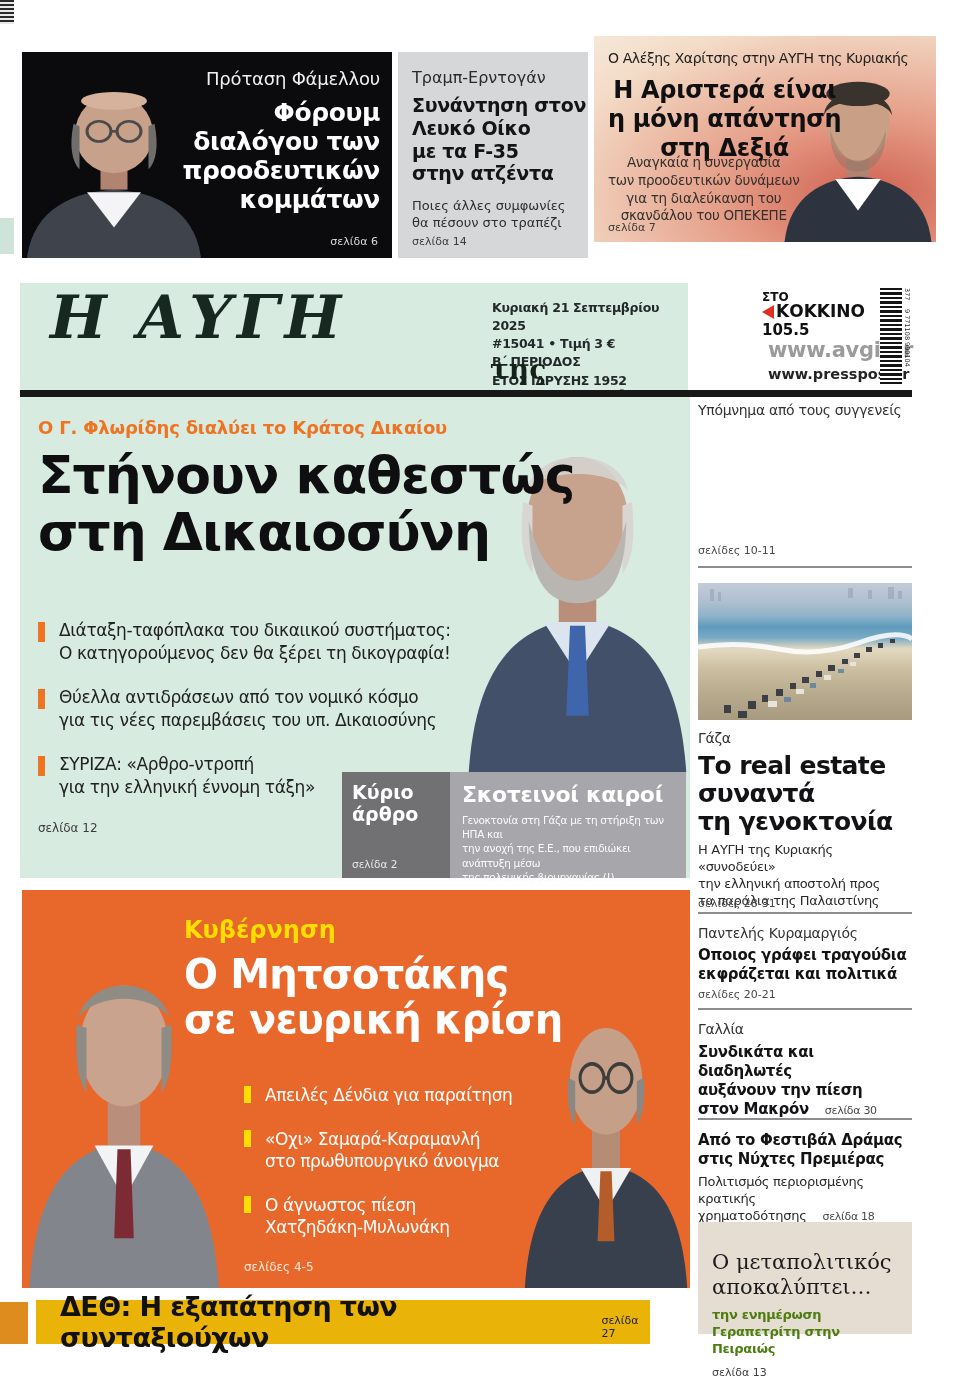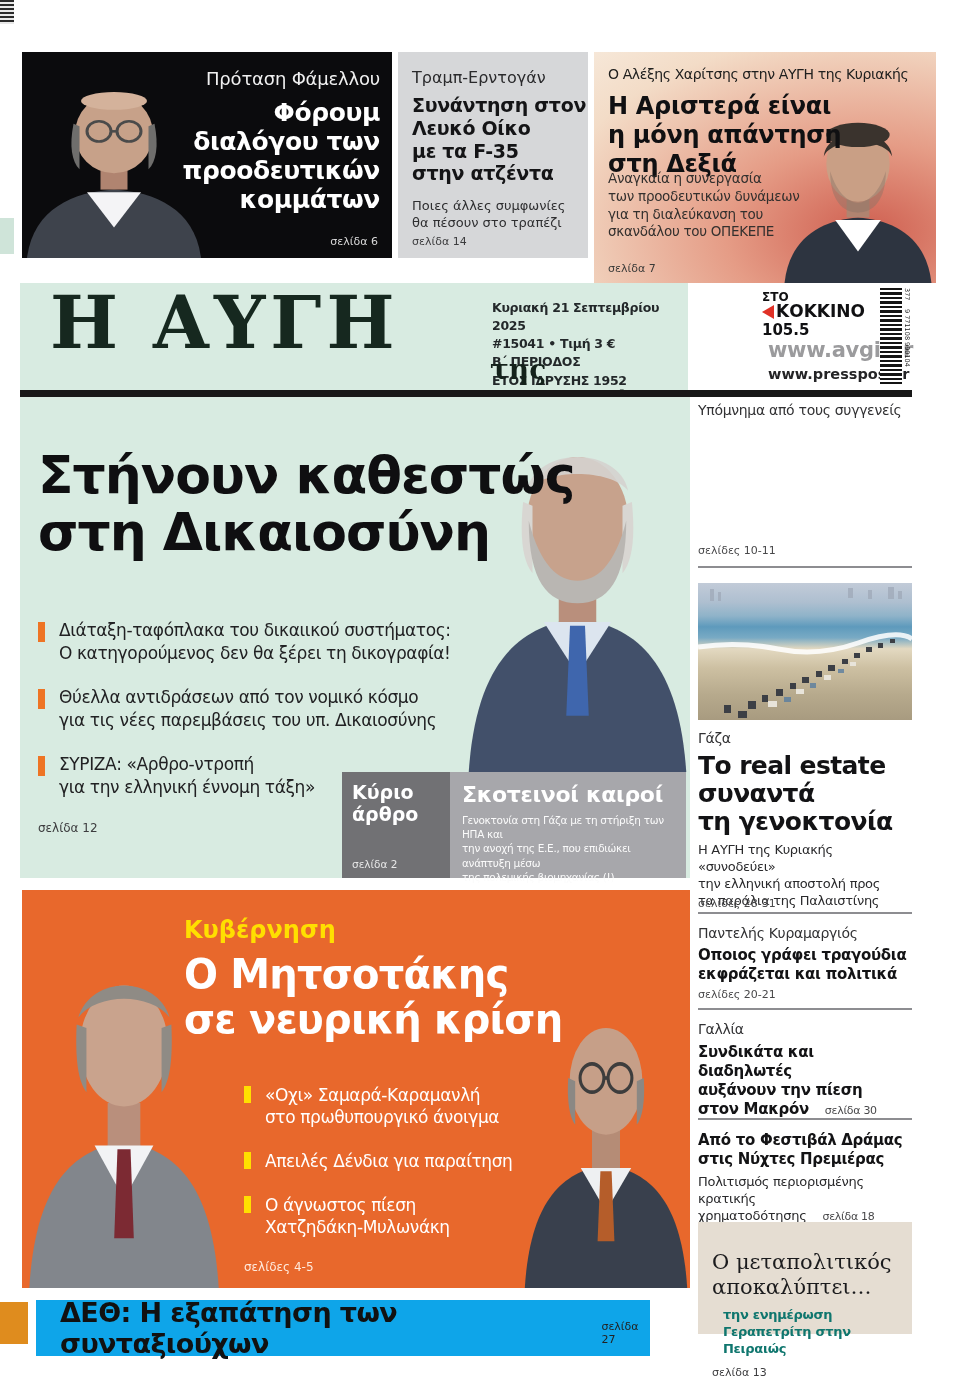--- a/index.html
+++ b/index.html
@@ -20,32 +20,32 @@
   .pa-kicker{font-size:18px;color:#f0f0f0;margin-bottom:9px;letter-spacing:-0.2px;}
   .pa-headline{font-weight:bold;font-size:25px;line-height:1.16;color:#fff;letter-spacing:-0.4px;}
   .pa-page{right:14px;bottom:10px;font-size:11px;color:#d9d9d9;}
 
   .panel-b{left:398px;top:52px;width:190px;height:206px;background:#d6d7d9;}
   .pb-kicker{left:14px;top:16px;font-size:16px;color:#2a2a2c;}
   .pb-headline{left:14px;top:42px;font-weight:bold;font-size:19px;line-height:1.2;color:#141416;letter-spacing:-0.3px;}
   .pb-sub{left:14px;top:146px;font-size:13px;line-height:1.3;color:#2e2e30;}
   .pb-page{left:14px;bottom:10px;font-size:11px;color:#3c3c3e;}
 
-  .panel-c{left:594px;top:52px;width:342px;height:231px;
-    background:radial-gradient(130% 120% at 80% 78%,#cf5f50 0%,#e59c86 32%,#f3dcc7 72%,#f8eee2 100%);}
+  .panel-c{left:594px;top:36px;width:342px;height:206px;
+    background:radial-gradient(130% 120% at 80% 78%,#cf5f50 0%,#e59c86 32%,#f3dcc7 72%,#f8eee2 100%);text-align:center;}
   .pc-photo{right:2px;bottom:0;width:152px;height:182px;}
   .pc-kicker{left:14px;top:14px;font-size:14px;color:#20201f;letter-spacing:-0.4px;}
   .pc-headline{left:14px;top:40px;font-weight:bold;font-size:24px;line-height:1.2;color:#101012;letter-spacing:-0.3px;}
   .pc-sub{left:14px;top:118px;font-size:13.5px;line-height:1.32;color:#33302e;letter-spacing:-0.3px;}
   .pc-page{left:14px;bottom:8px;font-size:11px;color:#3a3a38;}
 
   
   .masthead{left:20px;top:283px;width:668px;height:107px;background:#d8ebe1;}
   .mast-title{left:30px;top:6px;font-family:"DejaVu Serif","Liberation Serif",serif;
-    font-weight:900;font-size:72px;line-height:0.95;letter-spacing:5px;color:#16281f;}
+    font-weight:900;font-size:60px;line-height:0.95;letter-spacing:5px;color:#16281f;font-style:italic;}
   .mast-info{left:472px;top:16px;font-size:12.5px;font-weight:bold;line-height:1.45;color:#23282a;letter-spacing:-0.3px;}
   .mast-edition{left:470px;top:70px;font-family:"DejaVu Serif","Liberation Serif",serif;
     font-size:28px;font-weight:600;color:#14221b;}
   .radio{left:762px;top:291px;color:#101012;line-height:1.02;}
   .radio .r1{font-weight:900;font-size:12px;}
   .radio .r2{font-weight:900;font-size:17px;display:flex;align-items:center;}
   .arrow-icon{width:0;height:0;border-top:7px solid transparent;border-bottom:7px solid transparent;
     border-right:12px solid #e03127;display:inline-block;margin-right:2px;}
   .radio .r3{font-size:15px;font-weight:600;margin-top:2px;}
   .avgi-url{left:768px;top:338px;font-size:21px;font-weight:bold;color:#9b9b9d;letter-spacing:-0.3px;}
@@ -80,38 +80,38 @@
   .gov-photo-dend{right:0;bottom:0;width:168px;height:300px;}
   .gov-kicker{left:162px;top:26px;font-weight:bold;font-size:24px;color:#ffdf00;}
   .gov-headline{left:162px;top:62px;font-weight:bold;font-size:40px;line-height:1.12;color:#fff;letter-spacing:-0.8px;}
   .gov-bullets{left:222px;top:194px;width:300px;}
   .gov .bbar{background:#ffdf00;height:17px;margin-top:2px;}
   .gov .btxt{font-size:17px;line-height:1.3;color:#fff;letter-spacing:-0.4px;}
   .gov-page{margin-top:0;font-size:12px;color:#ffe9db;}
 
   
   .deth-orange{left:0;top:1302px;width:28px;height:42px;background:#df8c1e;}
-  .deth{left:36px;top:1300px;width:614px;height:56px;background:#0ea5e9;display:flex;align-items:center;padding-left:24px;box-sizing:border-box;gap:12px;}
+  .deth{left:36px;top:1300px;width:614px;height:44px;background:#eab308;display:flex;align-items:center;padding-left:24px;box-sizing:border-box;gap:12px;}
   .deth-headline{font-weight:bold;font-size:27px;color:#111;letter-spacing:-0.6px;}
   .deth-page{font-size:11px;color:#222;margin-left:36px;margin-top:10px;}
 
   
   .rc{left:698px;width:214px;}
   .rc-kicker{font-size:14px;color:#323234;letter-spacing:-0.3px;}
   .rc-headline-lg{font-weight:bold;font-size:25px;line-height:1.12;color:#131315;letter-spacing:-0.6px;}
   .rc-headline-sm{font-weight:bold;font-size:15px;line-height:1.26;color:#131315;letter-spacing:-0.3px;}
   .rc-sub{font-size:13px;line-height:1.3;color:#2a2a2c;letter-spacing:-0.3px;}
   .rc-page{font-size:11px;color:#48484a;}
   .rc-page-inline{font-size:11px;font-weight:normal;color:#48484a;margin-left:16px;}
   .rc-hr{height:2px;background:#8d8d91;width:214px;}
   .gaza-photo{top:583px;height:137px;width:214px;
     background:linear-gradient(180deg,#c2cbd8 0%,#aebfd0 14%,#8fb3c9 24%,#5e9abc 32%,#79aac4 40%,#e3d9c1 48%,#cdc0a2 62%,#b6a98c 82%,#a89b80 100%);}
   .promo{top:1222px;height:112px;background:#e5ddd2;padding:28px 14px;box-sizing:border-box;}
   .promo-l1{font-family:"DejaVu Serif","Liberation Serif",serif;font-size:21px;line-height:1.2;color:#1b1b1d;}
-  .promo-l2{font-weight:bold;font-size:13px;line-height:1.3;color:#0f766e;margin-top:7px;letter-spacing:-0.3px;margin-left:11px;}
+  .promo-l2{font-weight:bold;font-size:13px;line-height:1.3;color:#4d7c0f;margin-top:7px;letter-spacing:-0.3px;}
   .promo-page{font-size:11px;color:#3c3c3e;margin-top:8px;}
 </style>
 </head>
 <body>
 
 <div class="page">
 
   <div class="abs spine-bc"></div>
   <div class="abs spine-mint"></div>
 
@@ -207,20 +207,21 @@
       <path d="M2,200 C6,140 30,122 60,118 C90,122 114,140 118,200 Z" fill="#42506a"></path>
       <rect x="50" y="96" width="20" height="26" fill="#b98f7c"></rect>
       <ellipse cx="60" cy="66" rx="27" ry="34" fill="#c7a28c"></ellipse>
       <path d="M31,56 C29,76 31,88 36,94 L36,58 Z" fill="#d8d6d2"></path>
       <path d="M89,56 C91,76 89,88 84,94 L84,58 Z" fill="#d8d6d2"></path>
       <path d="M33,50 C38,26 82,26 87,50 C78,38 42,38 33,50 Z" fill="#d5d3cf" opacity="0.9"></path>
       <path d="M34,66 C34,98 44,110 60,110 C76,110 86,98 86,66 C80,90 70,98 60,98 C50,98 40,90 34,66 Z" fill="#b9b6b2"></path>
       <polygon points="42,120 78,120 60,148" fill="#dce5ef"></polygon>
       <polygon points="56,122 64,122 66,170 54,170" fill="#3f66ad"></polygon>
     </svg>
+    <div class="abs lead-kicker">Ο Γ. Φλωρίδης διαλύει το Κράτος Δικαίου</div>
     <h1 class="abs lead-headline pre" style="margin:0">Στήνουν καθεστώς
 στη Δικαιοσύνη</h1>
     <div class="abs lead-bullets">
       <div class="bullet">
         <span class="bbar"></span>
         <span class="btxt pre">Διάταξη-ταφόπλακα του δικαιικού συστήματος:
 Ο κατηγορούμενος δεν θα ξέρει τη δικογραφία!</span>
       </div>
       <div class="bullet">
         <span class="bbar"></span>
@@ -272,26 +273,26 @@
       </g>
       <polygon points="42,108 78,108 60,134" fill="#eef0f2"></polygon>
       <polygon points="56,110 64,110 66,152 54,152" fill="#b55d2a"></polygon>
     </svg>
     <div class="abs gov-kicker">Κυβέρνηση</div>
     <h1 class="abs gov-headline pre" style="margin:0">Ο Μητσοτάκης
 σε νευρική κρίση</h1>
     <div class="abs gov-bullets">
       <div class="bullet">
         <span class="bbar"></span>
+        <span class="btxt pre">Απειλές Δένδια για παραίτηση</span>
+      </div>
+      <div class="bullet">
+        <span class="bbar"></span>
         <span class="btxt pre">«Οχι» Σαμαρά-Καραμανλή
 στο πρωθυπουργικό άνοιγμα</span>
-      </div>
-      <div class="bullet">
-        <span class="bbar"></span>
-        <span class="btxt pre">Απειλές Δένδια για παραίτηση</span>
       </div>
       <div class="bullet">
         <span class="bbar"></span>
         <span class="btxt pre">Ο άγνωστος πίεση
 Χατζηδάκη-Μυλωνάκη</span>
       </div>
       <div class="gov-page">σελίδες 4-5</div>
     </div>
   </section>
 

